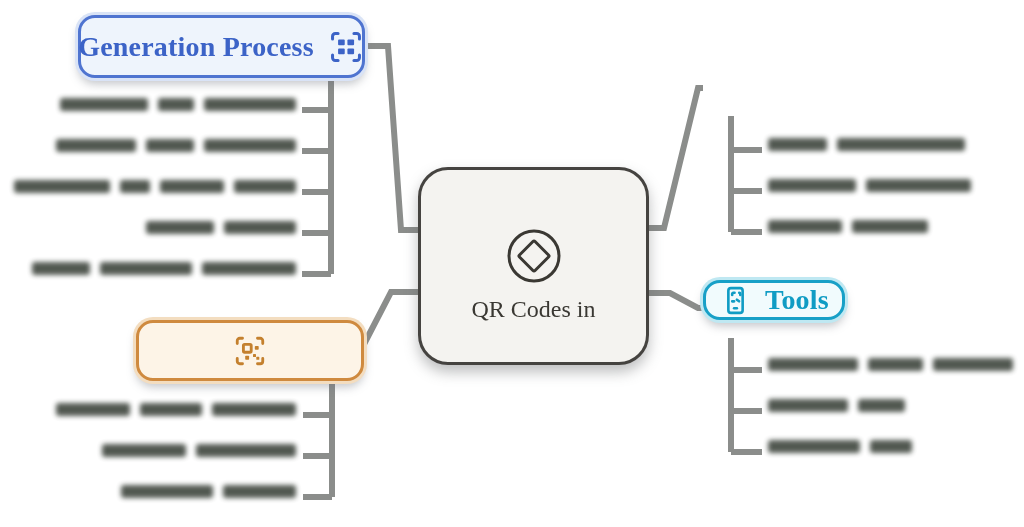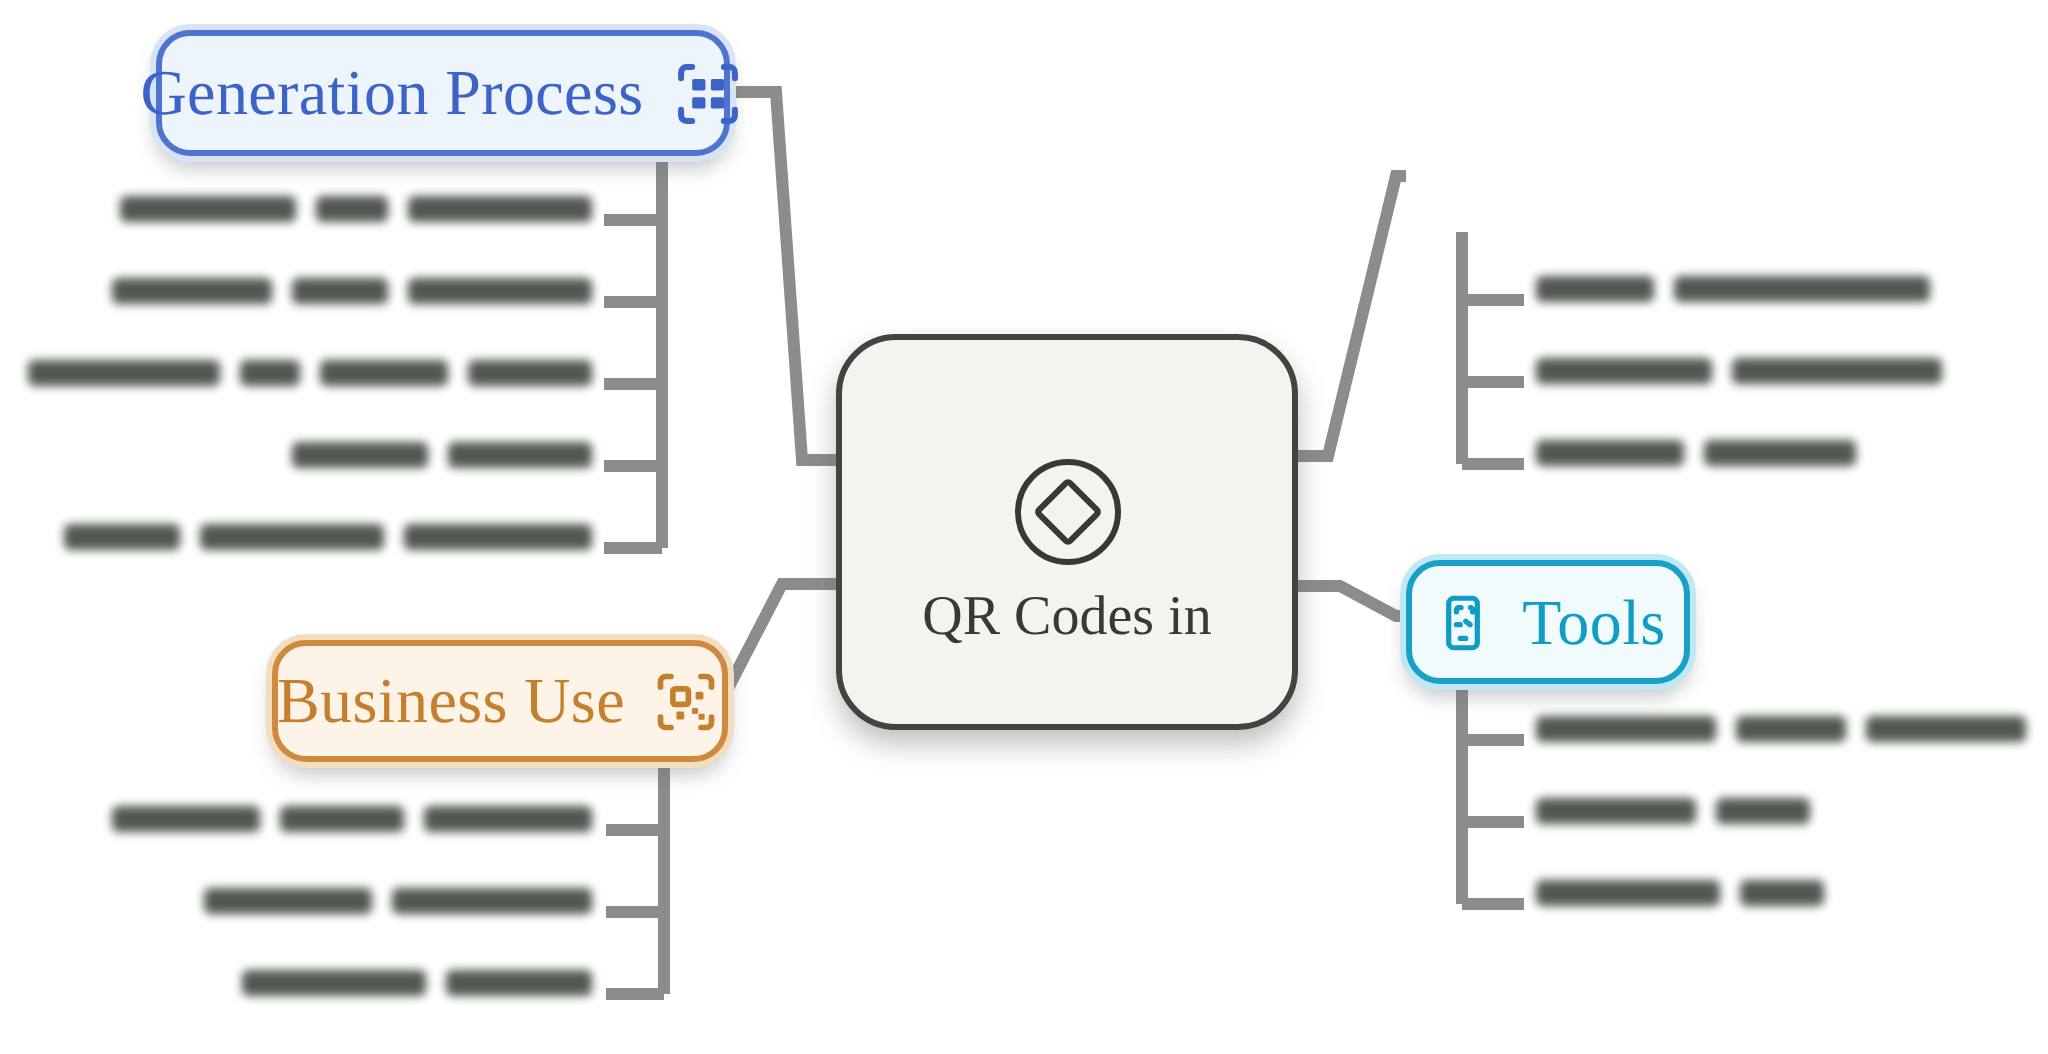--- a/index.html
+++ b/index.html
@@ -4,27 +4,27 @@
 <style>
   html,body{margin:0;padding:0;background:#ffffff;}
   body{width:1024px;height:527px;font-family:"Liberation Serif", serif;}
   .canvas{position:relative;width:1024px;height:527px;overflow:hidden;background:#ffffff;}
 
   svg.wires{position:absolute;left:0;top:0;pointer-events:none;}
   svg.wires path{stroke:var(--wire,#8b8d8b);stroke-width:6;fill:none;stroke-linecap:butt;}
 
   .node{position:absolute;box-sizing:border-box;display:flex;align-items:center;justify-content:center;
         gap:13px;border:3px solid #888;background:#fff;}
-  .branch{border-radius:17px;font-size:32px;font-weight:400;white-space:nowrap;}
+  .branch{border-radius:17px;font-size:28px;font-weight:700;white-space:nowrap;}
   .branch .lbl{letter-spacing:.2px;}
   .branch svg{flex:0 0 auto;display:block;}
 
   .central{border-radius:30px;flex-direction:column;gap:10px;padding-top:18px;
            box-shadow:0 7px 14px rgba(90,92,96,.40);}
-  .central .title{font-size:28px;line-height:28.5px;text-align:right;}
+  .central .title{font-size:24px;line-height:28.5px;text-align:right;}
 
   .leaves{position:absolute;display:flex;flex-direction:column;gap:21px;}
   .leaves.right-align{align-items:flex-end;}
   .leaves.left-align{align-items:flex-start;}
   .leaf-row{height:20px;display:flex;gap:10px;align-items:flex-end;}
   .word-bar{height:13px;margin-bottom:2px;border-radius:3px;
             background:var(--redacted,#40473f);filter:blur(2.4px);opacity:.9;}
 </style>
 </head>
 <body>
@@ -60,35 +60,34 @@
       <g fill="currentColor" stroke="none">
         <rect x="7" y="7.3" width="4.2" height="3.6" rx="0.6"></rect>
         <rect x="12.9" y="7.3" width="4.2" height="3.6" rx="0.6"></rect>
         <rect x="7" y="13" width="4.2" height="3.6" rx="0.6"></rect>
         <rect x="12.9" y="13" width="4.2" height="3.6" rx="0.6"></rect>
       </g>
     </svg>
   </div>
 
   <div class="node branch" style="left: 136px; top: 320px; width: 228px; height: 61px; border-color: rgb(207, 138, 63); background: rgb(253, 244, 231); color: rgb(196, 128, 46); box-shadow: rgb(243, 221, 192) 0px 0px 0px 3px, rgba(105, 110, 120, 0.4) 0px 6px 10px;">
-    <span class="lbl">Business Use</span>
     <svg width="36" height="36" viewBox="0 0 24 24" fill="none" stroke="currentColor" stroke-width="1.9" stroke-linecap="round">
       <path d="M3.5 7V5.2A1.7 1.7 0 0 1 5.2 3.5H7 M17 3.5h1.8a1.7 1.7 0 0 1 1.7 1.7V7 M20.5 17v1.8a1.7 1.7 0 0 1-1.7 1.7H17 M7 20.5H5.2a1.7 1.7 0 0 1-1.7-1.7V17"></path>
       <rect x="7.6" y="7.6" width="5.2" height="5.2" rx="0.8" stroke-width="1.9"></rect>
       <g fill="currentColor" stroke="none">
         <rect x="15.2" y="8.6" width="2.6" height="2.6" rx="0.5"></rect>
         <rect x="8.8" y="15.2" width="2.6" height="2.6" rx="0.5"></rect>
         <rect x="14" y="14" width="2" height="2" rx="0.4"></rect>
         <rect x="16.2" y="15.9" width="2" height="2" rx="0.4"></rect>
       </g>
     </svg>
   </div>
 
 
-  <div class="node branch" style="left: 703px; top: 280px; width: 142px; height: 62px; border-color: rgb(24, 160, 199); background: rgb(241, 251, 253); color: rgb(16, 156, 196); box-shadow: rgb(191, 232, 242) 0px 0px 0px 3px, rgba(105, 110, 120, 0.4) 0px 6px 10px;">
+  <div class="node branch" style="left: 703px; top: 280px; width: 142px; height: 40px; border-color: rgb(24, 160, 199); background: rgb(241, 251, 253); color: rgb(16, 156, 196); box-shadow: rgb(191, 232, 242) 0px 0px 0px 3px, rgba(105, 110, 120, 0.4) 0px 6px 10px;">
     <svg width="33" height="33" viewBox="0 0 24 24" fill="none" stroke="currentColor" stroke-width="1.9" stroke-linecap="round">
       <rect x="6.8" y="3" width="10.4" height="18" rx="1.9"></rect>
       <path d="M9.6 8V7.2a.8.8 0 0 1 .8-.8h.9 M14.7 6.4a.8.8 0 0 1 .8.8V8 M9.6 12.6h1.4 M13 11.4l1.6 1.2"></path>
       <path d="M11 17.6h2"></path>
     </svg>
     <span class="lbl">Tools</span>
   </div>
 
   <div class="leaves right-align" style="right:728px;top:93px;">
       <div class="leaf-row">

